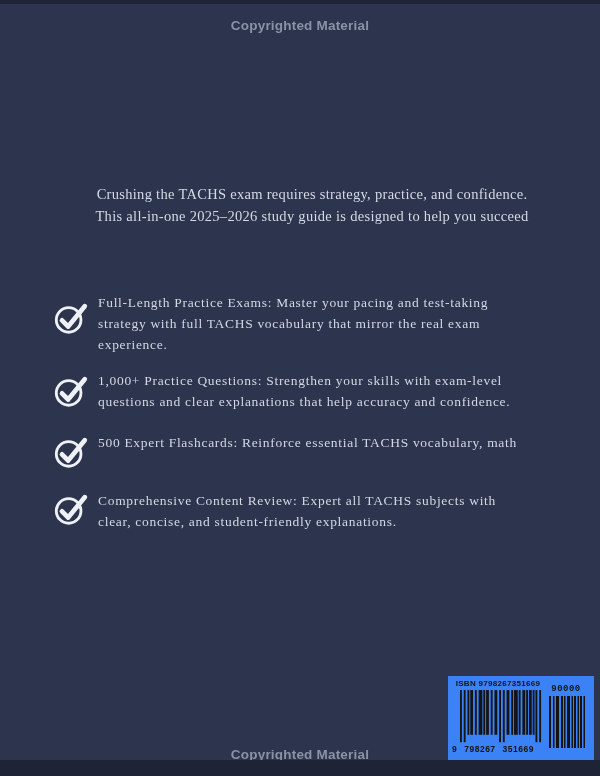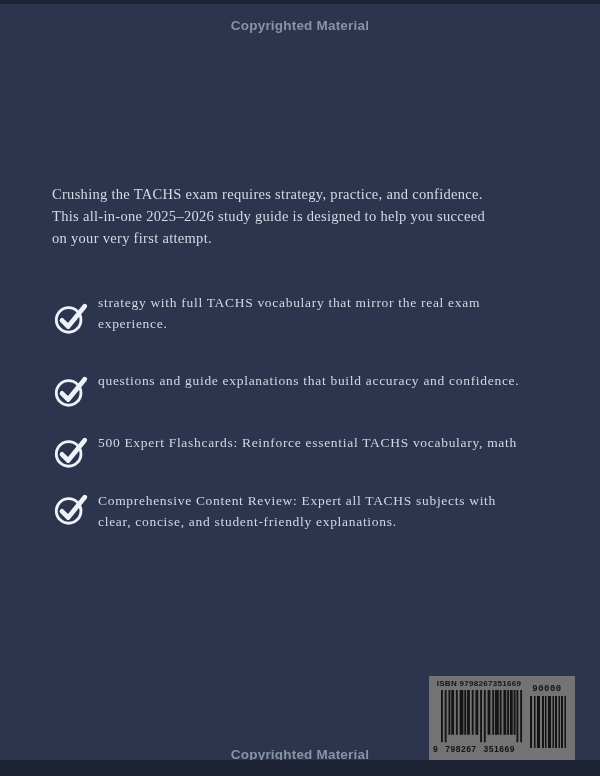--- a/index.html
+++ b/index.html
@@ -31,20 +31,21 @@
   .intro {
     position: absolute;
     left: 52px;
     top: 179px;
     width: 520px;
     font-family: "Liberation Serif", serif;
     font-size: 14.5px;
     line-height: 22px;
     letter-spacing: 0.3px;
     color: #d5dae4;
+    text-align: center;
   }
   .intro .line { white-space: nowrap; }
 
   .feature {
     position: absolute;
     left: 52px;
     width: 500px;
   }
   .feature .icon-wrap {
     position: absolute;
@@ -70,25 +71,25 @@
   #feature-1 { top: 366px; }
   #feature-2 { top: 428px; }
   #feature-3 { top: 486px; }
   #feature-0 .icon-wrap { top: 8px; }
   #feature-1 .icon-wrap { top: 3px; }
   #feature-2 .icon-wrap { top: 2px; }
   #feature-3 .icon-wrap { top: 1px; }
 
   .barcode-box {
     position: absolute;
-    left: 429px;
+    left: 448px;
     top: 672px;
     width: 146px;
     height: 86px;
-    background: #737373;
+    background: #3b82f6;
   }
   .isbn-label {
     position: absolute;
     left: 6px;
     top: 3px;
     width: 88px;
     text-align: center;
     font-family: "Liberation Sans", sans-serif;
     font-size: 8px;
     font-weight: 700;
@@ -139,45 +140,46 @@
 </head>
 <body>
 
 <div class="cover">
 
   <div class="watermark top">Copyrighted Material</div>
 
   <div class="intro">
     <div class="line">Crushing the TACHS exam requires strategy, practice, and confidence.</div>
     <div class="line">This all-in-one 2025–2026 study guide is designed to help you succeed</div>
-    <div class="line">on your very first attempt.</div>
   </div>
 
   <div class="feature" id="feature-0">
     <span class="icon-wrap">
       <svg viewBox="0 0 38 38" width="36" height="36">
         <circle cx="16.5" cy="21" r="13" fill="none" stroke="#eef1f6" stroke-width="3"></circle>
         <path d="M9.5 21.5 L16 28 L33.5 6.5" fill="none" stroke="#eef1f6" stroke-width="5" stroke-linecap="round" stroke-linejoin="round"></path>
       </svg>
     </span>
     <div class="text">
+      <div class="line">Full-Length Practice Exams: Master your pacing and test-taking</div>
       <div class="line">strategy with full TACHS vocabulary that mirror the real exam</div>
       <div class="line">experience.</div>
     </div>
   </div>
 
   <div class="feature" id="feature-1">
     <span class="icon-wrap">
       <svg viewBox="0 0 38 38" width="36" height="36">
         <circle cx="16.5" cy="21" r="13" fill="none" stroke="#eef1f6" stroke-width="3"></circle>
         <path d="M9.5 21.5 L16 28 L33.5 6.5" fill="none" stroke="#eef1f6" stroke-width="5" stroke-linecap="round" stroke-linejoin="round"></path>
       </svg>
     </span>
     <div class="text">
-      <div class="line">questions and guide explanations that build accuracy and confidence.</div>
+      <div class="line">1,000+ Practice Questions: Strengthen your skills with exam-level</div>
+      <div class="line">questions and clear explanations that help accuracy and confidence.</div>
     </div>
   </div>
 
   <div class="feature" id="feature-2">
     <span class="icon-wrap">
       <svg viewBox="0 0 38 38" width="36" height="36">
         <circle cx="16.5" cy="21" r="13" fill="none" stroke="#eef1f6" stroke-width="3"></circle>
         <path d="M9.5 21.5 L16 28 L33.5 6.5" fill="none" stroke="#eef1f6" stroke-width="5" stroke-linecap="round" stroke-linejoin="round"></path>
       </svg>
     </span>

